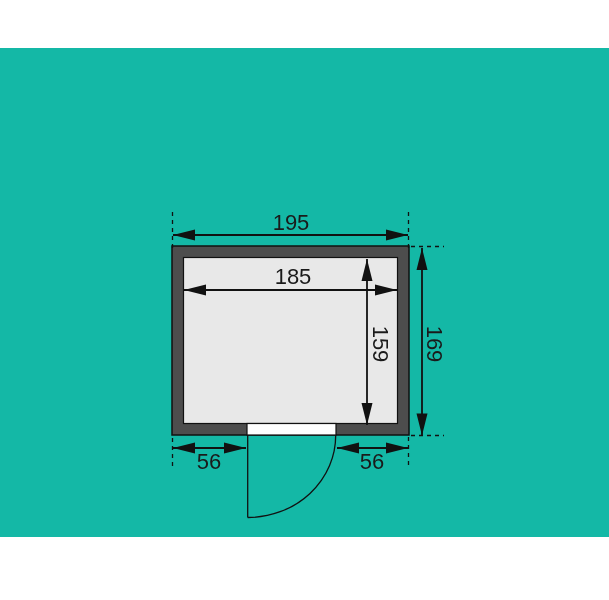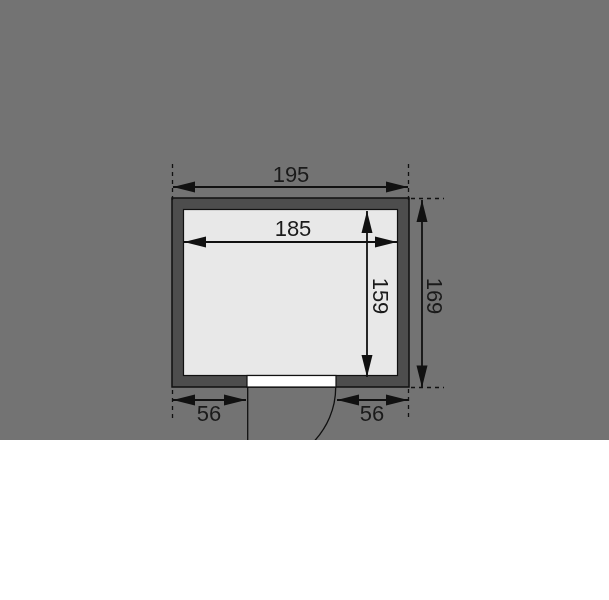--- a/index.html
+++ b/index.html
@@ -4,23 +4,24 @@
 <style>
   html, body {
     margin: 0;
     padding: 0;
     background: #ffffff;
     font-family: "Liberation Sans", sans-serif;
   }
   .canvas {
     position: relative;
     width: 609px;
-    height: 440px;
-    background: #737373;
+    height: 489px;
+    background: #14b8a6;
     overflow: hidden;
+    margin-top: 48px;
   }
   svg text {
     font-family: "Liberation Sans", sans-serif;
     font-size: 22px;
     fill: #1a1a1a;
   }
   .dim-line {
     stroke: #111111;
     stroke-width: 1.8;
     fill: none;

